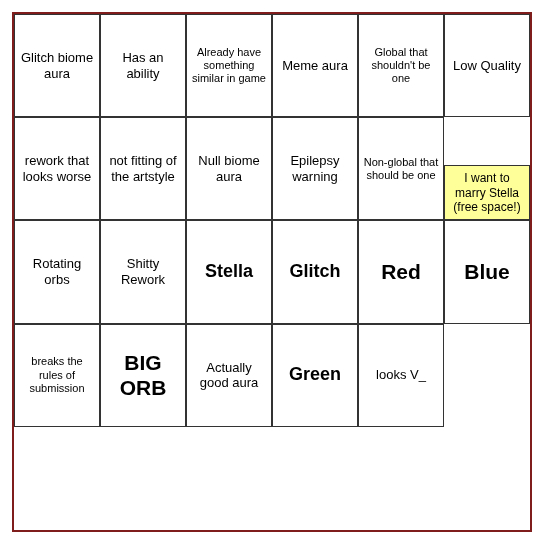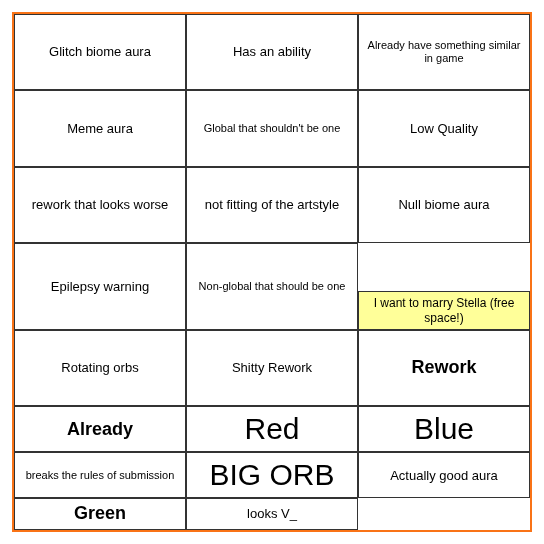--- a/index.html
+++ b/index.html
@@ -13,45 +13,45 @@
       font-family: Arial, sans-serif;
     }
     .bingo-container {
       width: 520px;
       height: 520px;
       display: flex;
       flex-direction: column;
     }
     .bingo-grid {
       display: grid;
-      grid-template-columns: repeat(3, 1fr);
+      grid-template-columns: repeat(6, 1fr);
       grid-template-rows: repeat(5, 1fr);
       width: 100%;
       height: 100%;
-      border: 2px solid #f97316;
+      border: 2px solid #7f1d1d;
     }
     .bingo-cell {
       border: 1px solid #333;
       display: flex;
       align-items: center;
       justify-content: center;
       text-align: center;
       padding: 4px;
       font-size: 13px;
       line-height: 1.2;
       background: #fff;
     }
     .bingo-cell.free-space {
       background: #ffff99;
       font-size: 12px;
       margin-top: 48px;
     }
     .bingo-cell.large-text {
-      font-size: 30px;
-      font-weight: normal;
+      font-size: 21px;
+      font-weight: bold;
     }
     .bingo-cell.medium-large {
       font-size: 18px;
       font-weight: bold;
     }
     .bingo-cell.small-text {
       font-size: 11px;
     }
   </style>
 </head>
@@ -95,24 +95,24 @@
       <div class="bingo-cell free-space">
         <span>I want to marry Stella (free space!)</span>
       </div>
       <div class="bingo-cell">
         <span>Rotating orbs</span>
       </div>
       <div class="bingo-cell">
         <span>Shitty Rework</span>
       </div>
       <div class="bingo-cell medium-large">
-        <span>Rework</span>
+        <span>Stella</span>
       </div>
       <div class="bingo-cell medium-large">
-        <span>Already</span>
+        <span>Glitch</span>
       </div>
       <div class="bingo-cell large-text">
         <span>Red</span>
       </div>
       <div class="bingo-cell large-text">
         <span>Blue</span>
       </div>
       <div class="bingo-cell small-text">
         <span>breaks the rules of submission</span>
       </div>

